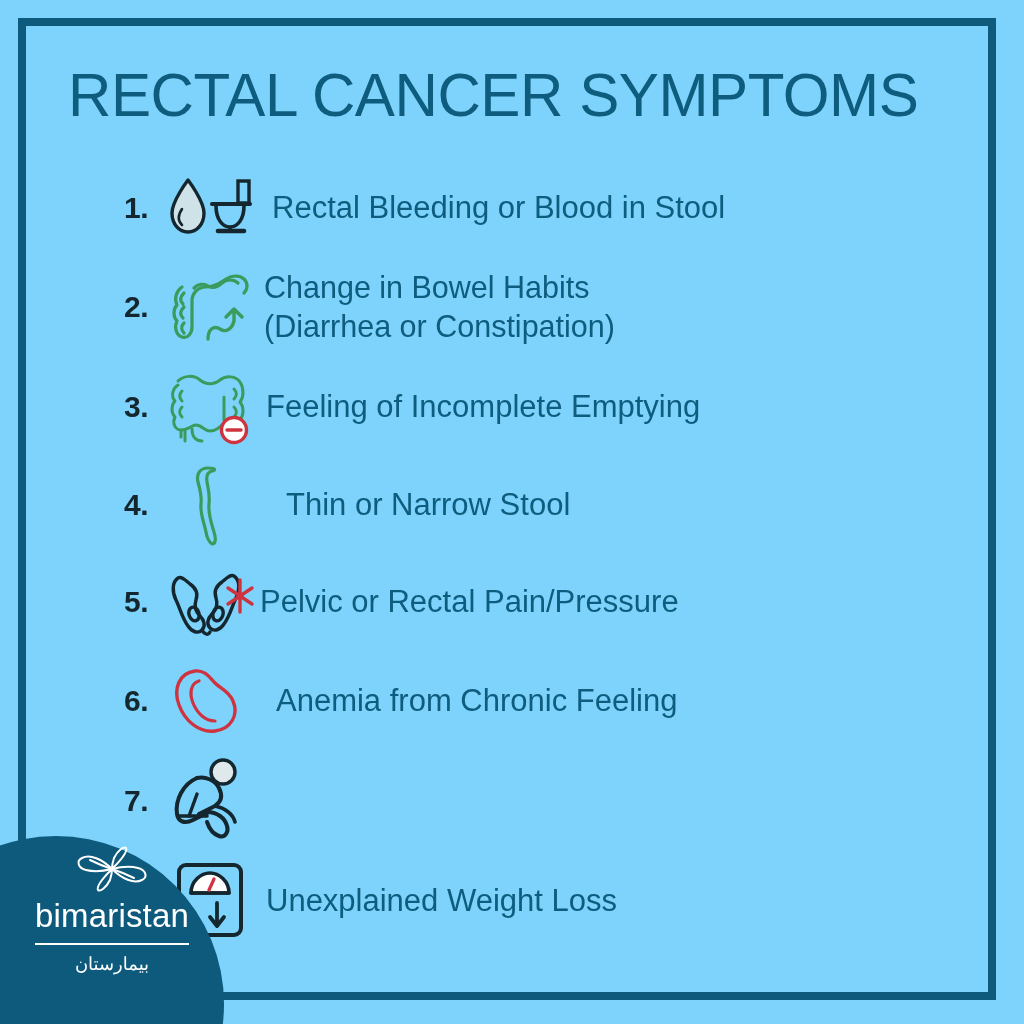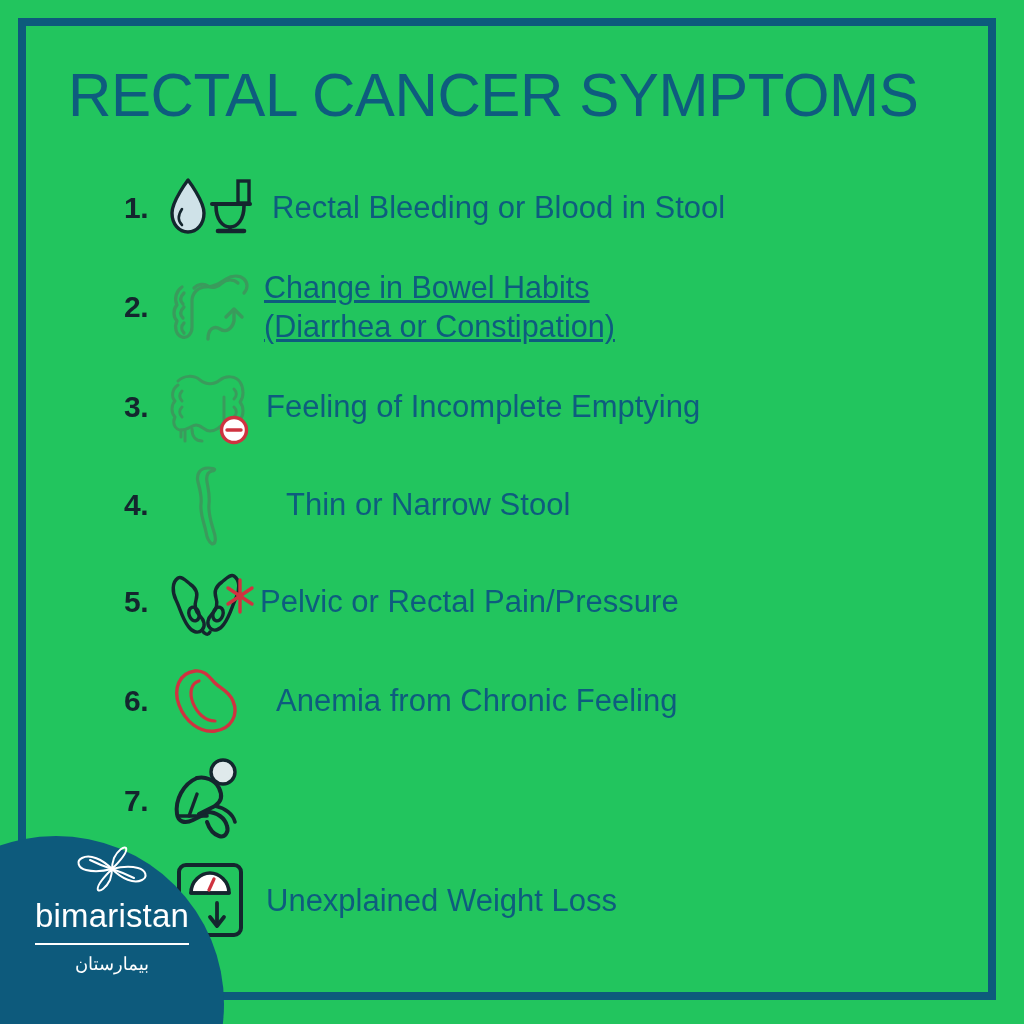--- a/index.html
+++ b/index.html
@@ -7,21 +7,21 @@
     padding: 0;
     background: #ffffff;
   }
   body {
     font-family: "Liberation Sans", sans-serif;
   }
   #poster {
     position: relative;
     width: 1024px;
     height: 1024px;
-    background: #22c55e;
+    background: #7dd3fc;
     overflow: hidden;
   }
   
   #frame {
     position: absolute;
     left: 18px;
     top: 18px;
     width: 978px;
     height: 982px;
     border: 8px solid #0d5a7c;
@@ -88,21 +88,21 @@
   .row-1 { height: 96px; }
   .row-2 { height: 102px; }
   .row-3 { height: 98px; }
   .row-4 { height: 97px; }
   .row-5 { height: 98px; }
   .row-6 { height: 100px; }
   .row-7 { height: 100px; }
   .row-8 { height: 100px; }
 
   .row-1 .label { margin-left: 14px; }
-  .row-2 .label { margin-left: 6px; text-decoration: underline; }
+  .row-2 .label { margin-left: 6px; }
   .row-6 .label { margin-left: 18px; }
   .row-7 .label { margin-left: 0px; }
   .row-8 .label { margin-left: 8px; }
   .row-4 .label { margin-left: 28px; }
   .row-5 .label { margin-left: 2px; text-align: center; }
 
   
   #logo {
     position: absolute;
     left: -112px;

